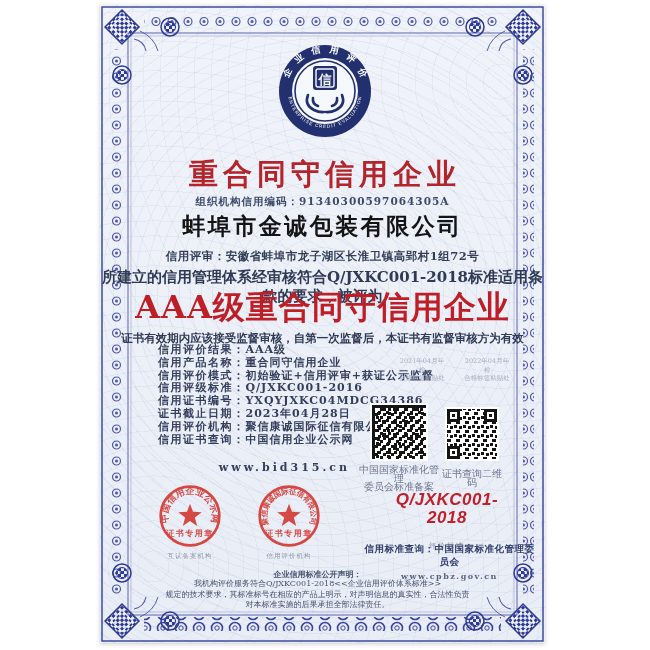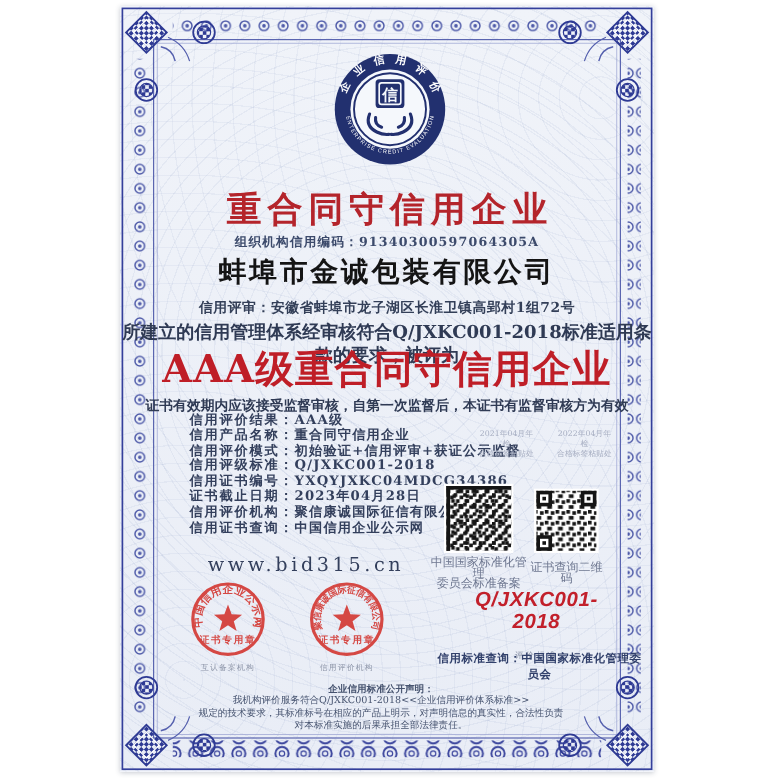--- a/index.html
+++ b/index.html
@@ -23,21 +23,21 @@
   .orgcode{top:190px;font-size:10.5px;font-weight:bold;color:#3c4a6b;letter-spacing:1px;}
   .company{top:206px;font-size:23px;font-weight:bold;color:#141414;letter-spacing:2.5px;}
   .address{top:244px;font-size:11.5px;font-weight:600;color:#333f58;letter-spacing:.5px;}
   .statement{top:263px;font-size:15px;font-weight:bold;color:#2f3a54;}
   .award{top:281px;font-size:32px;font-weight:900;color:#bf1e27;letter-spacing:1px;}
   .validity{top:326px;font-size:11.5px;font-weight:bold;color:#2f3a54;}
   .details{left:58px;top:339px;font-size:11px;font-weight:bold;color:#333f5c;}
   .details .row{height:12.8px;line-height:12.8px;white-space:nowrap;}
   .details .lbl{letter-spacing:1.5px;}
   .details .val{letter-spacing:1px;}
-  .website{left:60px;top:456px;width:190px;text-align:center;font-size:16px;font-weight:normal;
+  .website{left:60px;top:456px;width:190px;text-align:right;font-size:11px;font-weight:bold;
     letter-spacing:3px;color:#333f5c;}
   .annual{top:352px;width:50px;font-size:6.5px;line-height:8.5px;color:#a7aec2;text-align:center;}
   .qr-caption{font-size:10px;line-height:8.5px;color:#6e7790;text-align:center;}
   .badge{left:287px;top:486px;width:120px;text-align:center;color:#c2202b;
     font-family:"Liberation Sans","DejaVu Sans",sans-serif;}
   .badge .b1,.badge .b2{font-size:17px;font-style:italic;font-weight:900;line-height:18px;letter-spacing:.5px;}
   .badge .bcap{margin-top:14px;font-size:7px;font-style:normal;font-weight:normal;color:#8b93a8;letter-spacing:2px;}
   .stamp-caption{top:547px;width:70px;text-align:center;font-size:6.5px;color:#8d95a8;letter-spacing:1px;}
   .query{left:262px;top:538px;width:175px;text-align:center;}
   .query .q1{font-size:9.5px;font-weight:bold;color:#31406b;letter-spacing:.5px;}
@@ -126,21 +126,21 @@
   <div class="abs center company">蚌埠市金诚包装有限公司</div>
   <div class="abs center address">信用评审：安徽省蚌埠市龙子湖区长淮卫镇高郢村1组72号</div>
   <div class="abs center statement">所建立的信用管理体系经审核符合Q/JXKC001-2018标准适用条款的要求，被评为</div>
   <div class="abs center award">AAA级重合同守信用企业</div>
   <div class="abs center validity">证书有效期内应该接受监督审核，自第一次监督后，本证书有监督审核方为有效</div>
 
   <div class="abs details">
     <div class="row"><span class="lbl">信用评价结果：</span><span class="val">AAA级</span></div>
     <div class="row"><span class="lbl">信用产品名称：</span><span class="val">重合同守信用企业</span></div>
     <div class="row"><span class="lbl">信用评价模式：</span><span class="val">初始验证+信用评审+获证公示监督</span></div>
-    <div class="row"><span class="lbl">信用评级标准：</span><span class="val">Q/JXKC001-2018</span></div>
+    <div class="row"><span class="lbl">信用评级标准：</span><span class="val">Q/JXKC001-2016</span></div>
     <div class="row"><span class="lbl">信用证书编号：</span><span class="val">YXQYJXKC04MDCG34386</span></div>
     <div class="row"><span class="lbl">证书截止日期：</span><span class="val">2023年04月28日</span></div>
     <div class="row"><span class="lbl">信用评价机构：</span><span class="val">聚信康诚国际征信有限公司</span></div>
     <div class="row"><span class="lbl">信用证书查询：</span><span class="val">中国信用企业公示网</span></div>
   </div>
   <div class="abs website">www.bid315.cn</div>
 
   <div class="abs annual" style="left:297px;">
     <div>2021年04月年检</div>
     <div>合格标签粘贴处</div>
@@ -233,20 +233,21 @@
       </text>
       <polygon fill="#d3322c" points="35,24 38.2,32.6 47.4,33 40.1,38.7 42.6,47.5 35,42.4 27.4,47.5 29.9,38.7 22.6,33 31.8,32.6"></polygon>
       <text x="35" y="58" font-size="8.5" font-weight="bold" fill="#d3322c" text-anchor="middle" letter-spacing="1.5">证书专用章</text>
     </svg>
   </div>
   <div class="abs stamp-caption" style="left:55px;">互认备案机构</div>
   <div class="abs stamp-caption" style="left:154px;">信用评价机构</div>
 
   <div class="abs query">
     <div class="q1">信用标准查询：中国国家标准化管理委员会</div>
+    <div class="q2">www.cpbz.gov.cn</div>
   </div>
 
   <div class="abs decl">
     <div class="dt">企业信用标准公开声明：</div>
     <div>我机构评价服务符合Q/JXKC001-2018&lt;&lt;企业信用评价体系标准&gt;&gt;</div>
     <div>规定的技术要求，其标准标号在相应的产品上明示，对声明信息的真实性，合法性负责</div>
     <div>对本标准实施的后果承担全部法律责任。</div>
   </div>
 
 </div>

